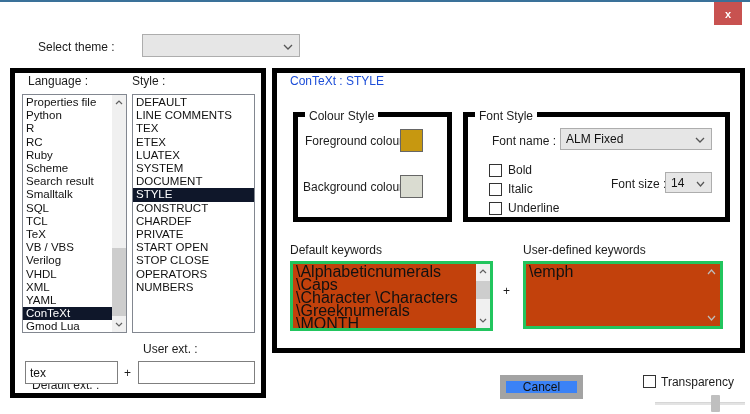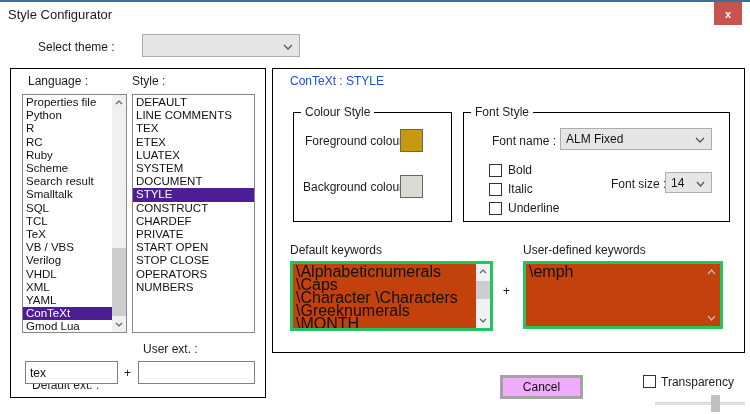--- a/index.html
+++ b/index.html
@@ -15,61 +15,60 @@
     position:absolute; left:714px; top:2px; width:28px; height:23px;
     background:#c85250; color:#fff; font-size:11px; font-weight:bold;
     display:flex; align-items:center; justify-content:center; cursor:default;
   }
   .label { position:absolute; white-space:nowrap; color:#1c1c1c; }
   .combo {
     position:absolute; background:#e6e6e6; border:1px solid #adadad;
     display:flex; align-items:center; padding-left:5px; color:#111;
   }
   .combo .chev { position:absolute; right:6px; top:50%; transform:translateY(-50%); }
-  .groupbox { position:absolute; border:1px solid #000000; background:#fff; }
+  .groupbox { position:absolute; border:5px solid #000000; background:#fff; }
   .groupbox .gb-label { position:absolute; top:-8px; left:7px; background:#fff; padding:0 4px; font-size:12px; color:#1c1c1c; }
   .listbox {
     position:absolute; background:#fff; border:1px solid #828790; overflow:hidden;
   }
   .list-items { position:absolute; left:0; top:1px; right:14px; }
   .list-items.noscroll { right:0; }
   .list-item { font-size:11.5px; line-height:13.2px; padding-left:3px; white-space:nowrap; }
-  .list-item.selected { background:#4c1d95; color:#fff; }
+  .list-item.selected { background:#0f172a; color:#fff; }
   .vscroll { position:absolute; top:0; right:0; width:14px; bottom:0; background:#f0f0f0; }
   .vscroll .arrow { position:absolute; left:0; width:14px; height:15px; display:flex; align-items:center; justify-content:center; }
   .vscroll .arrow.up { top:0; } .vscroll .arrow.down { bottom:0; }
   .vscroll .thumb { position:absolute; left:0; width:14px; background:#cdcdcd; }
   .textinput {
     position:absolute; border:1px solid #7f7f7f; background:#fff; font-family:"Liberation Sans",sans-serif;
     font-size:12px; padding:2px 4px; color:#111; outline:none;
   }
   .swatch { position:absolute; width:23px; height:23px; border:1px solid #666; }
   .checkbox { position:absolute; width:13px; height:13px; border:1px solid #333; background:#fff; }
   .kwbox {
     position:absolute; background:#c2410c; border:3px solid #22c55e;
     font-size:16px; line-height:12.9px; white-space:pre-wrap; overflow:hidden;
   }
   .kwtext { position:absolute; left:3px; top:2px; right:16px; bottom:2px; }
   .btn {
-    position:absolute; background:#f0abfc; border:3px solid #a3a3a3; color:#111;
+    position:absolute; background:#3b82f6; border:6px solid #a3a3a3; color:#111;
     font-size:12px; display:flex; align-items:center; justify-content:center; cursor:default;
   }
   .btn.disabled { background:#d4d4d4; border:1px solid #c6c6c6; color:#8b8b8b;margin-top:42px; }
   .panel-title { position:absolute; color:#1d4ed8; font-size:12px; }
   .slider-track { position:absolute; left:655px; top:402px; width:90px; height:3px; background:#e3e3e3; border-top:1px solid #d6d6d6; }
   .slider-thumb { position:absolute; left:711px; top:395px; width:9px; height:17px; background:#bfbfbf; border-radius:1px; }
   .plus { position:absolute; font-size:12px; color:#1c1c1c; }
   .faint-chev { position:absolute; right:3px; width:12px; height:10px; display:flex; align-items:center; justify-content:center; }
 </style>
 </head>
 <body>
 
 <div id="dialog">
   <div class="topline"></div>
-  <div class="title">Style Configurator</div>
   <div class="close-btn">
     <span>x</span>
   </div>
 
   <div class="label" style="left:38px; top:40px;">Select theme :</div>
   <div class="combo" style="left:142px; top:34px; width:158px; height:23px;">
     <span class="chev">
       <svg width="10" height="6">
           <polyline points="1,1 5,5 9,1" fill="none" stroke="#555" stroke-width="1.3"></polyline>
         </svg>

